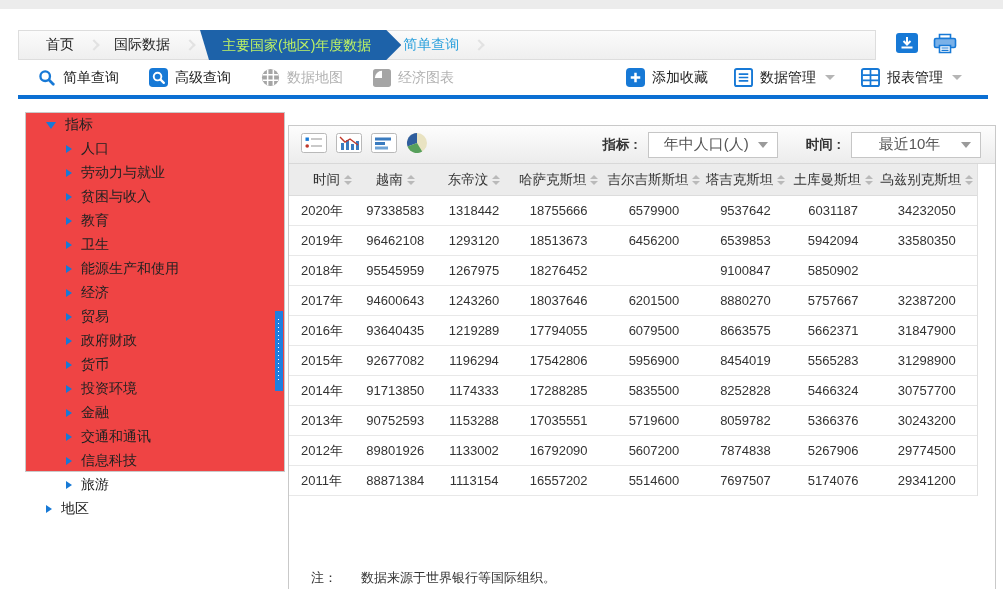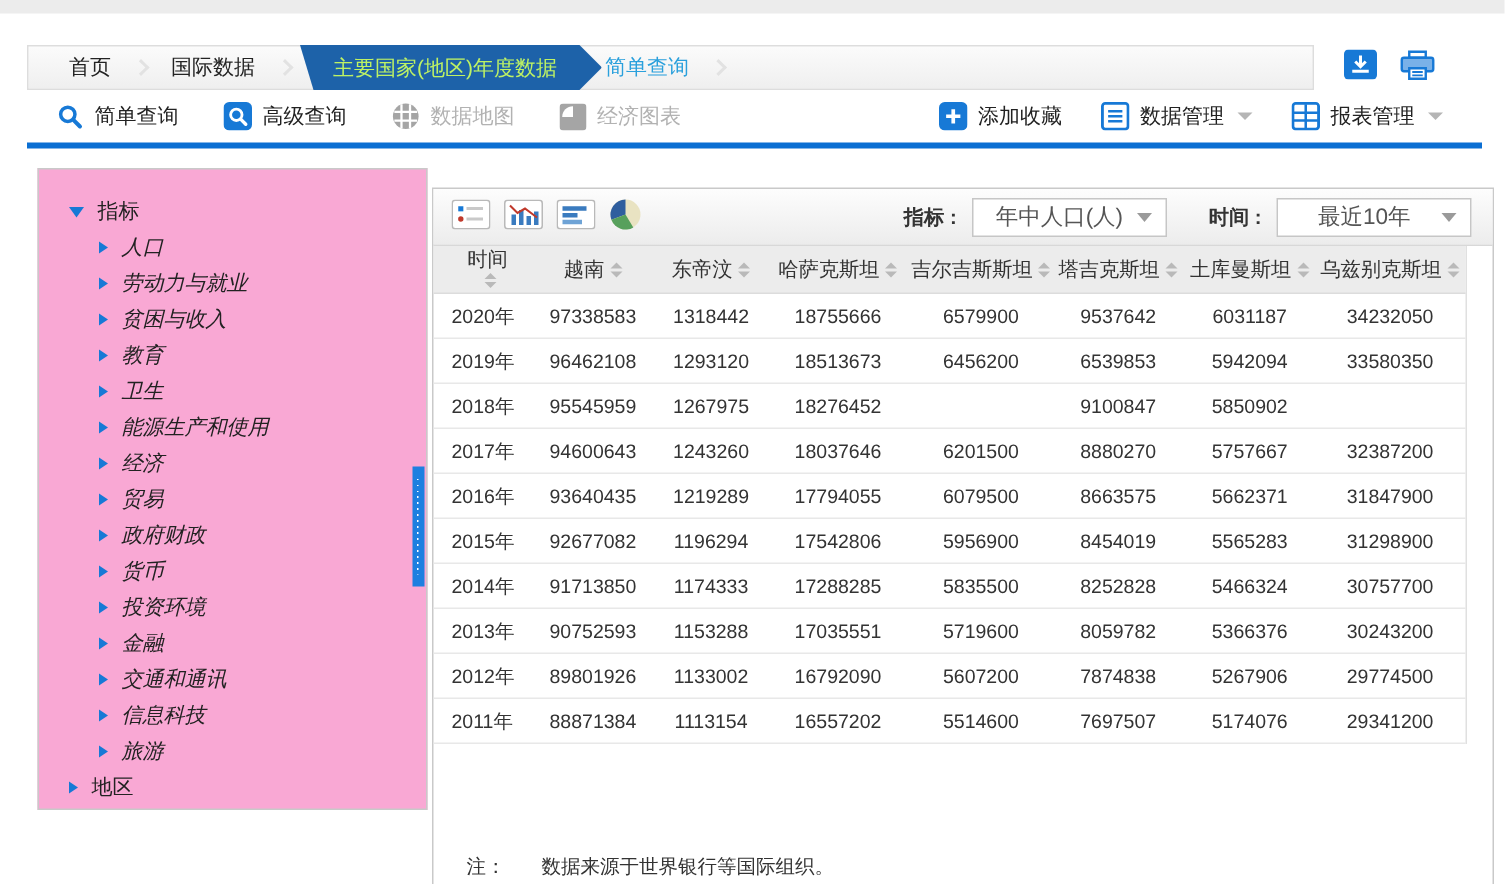--- a/index.html
+++ b/index.html
@@ -29,26 +29,26 @@
   .tb-left { gap:30px; }
   .tb-right { gap:26px; }
   .tb-item { display:flex; align-items:center; gap:7px; border:none; background:transparent;
     font-size:14px; color:#222; cursor:pointer; font-family:inherit; }
   .tb-item.disabled { color:#b2b2b2; cursor:default; }
   .tb-item .caret { width:0; height:0; border-left:5px solid transparent; border-right:5px solid transparent;
     border-top:5px solid #b5b5b5; margin-left:2px; }
   .blue-rule { position:absolute; left:18px; top:95px; width:970px; height:4px; background:#0b6fd3; }
 
   
-  .sidebar { position:absolute; left:25px; top:112px; width:260px; height:428px;
-    background:#f9a8d4; border:1px solid #c9c9c9; padding-top:16px; }
+  .sidebar { position:absolute; left:25px; top:112px; width:260px; height:360px;
+    background:#ef4444; border:1px solid #c9c9c9; padding-top:0; }
   .tree-item { height:24px; display:flex; align-items:center; gap:9px; font-size:14px;
     color:#222; cursor:pointer; }
   .tree-root { padding-left:20px; }
-  .tree-child { padding-left:40px;font-style:italic; }
+  .tree-child { padding-left:40px; }
   .arr-r { width:0; height:0; border-top:4px solid transparent; border-bottom:4px solid transparent;
     border-left:6px solid #1779d6; flex:none; }
   .arr-d { width:0; height:0; border-left:5px solid transparent; border-right:5px solid transparent;
     border-top:7px solid #1779d6; flex:none; }
   .scroll-thumb { position:absolute; right:1px; top:198px; width:8px; height:80px;
     background:#1e7fe0; cursor:grab; }
   .scroll-thumb::after { content:""; position:absolute; left:3px; top:8px; bottom:8px; width:1px;
     background-image:repeating-linear-gradient(to bottom,#fff 0 1px,transparent 1px 4px); }
 
   
@@ -66,21 +66,21 @@
   .dropdown .dval { flex:1; text-align:center; font-size:15px; color:#555; white-space:nowrap; }
   .dropdown .caret { width:0; height:0; border-left:5px solid transparent; border-right:5px solid transparent;
     border-top:6px solid #9a9a9a; }
 
   
   .table-wrap { margin-right:17px; border-right:1px solid #e0e0e0; }
   .grid-row { display:grid; grid-template-columns:9.3% 12.3% 10.6% 14% 13.7% 12.9% 12.6% 14.6%; }
   .thead { background:#ececec; border-bottom:1px solid #dcdcdc; height:32px; }
   .th { display:flex; align-items:center; justify-content:center; font-size:13.5px; color:#333;
     cursor:pointer; white-space:nowrap; }
-  .th.first { justify-content:flex-start; padding-left:8px;flex-direction:column; }
+  .th.first { justify-content:flex-start; padding-left:24px; }
   .sort { display:inline-flex; flex-direction:column; gap:2px; margin-left:4px; }
   .sort i { width:0; height:0; border-left:4px solid transparent; border-right:4px solid transparent; }
   .sort .up { border-bottom:4px solid #b9b9b9; }
   .sort .dn { border-top:4px solid #b9b9b9; }
   .tr { height:30px; border-bottom:1px solid #e8e8e8; }
   .td { display:flex; align-items:center; justify-content:center; font-size:13px; color:#333; }
   .td.year { justify-content:flex-start; padding-left:12px; }
 
   .note { position:absolute; left:22px; top:443px; display:flex; font-size:13px; color:#333; }
   .note .ntext { margin-left:24px; }

